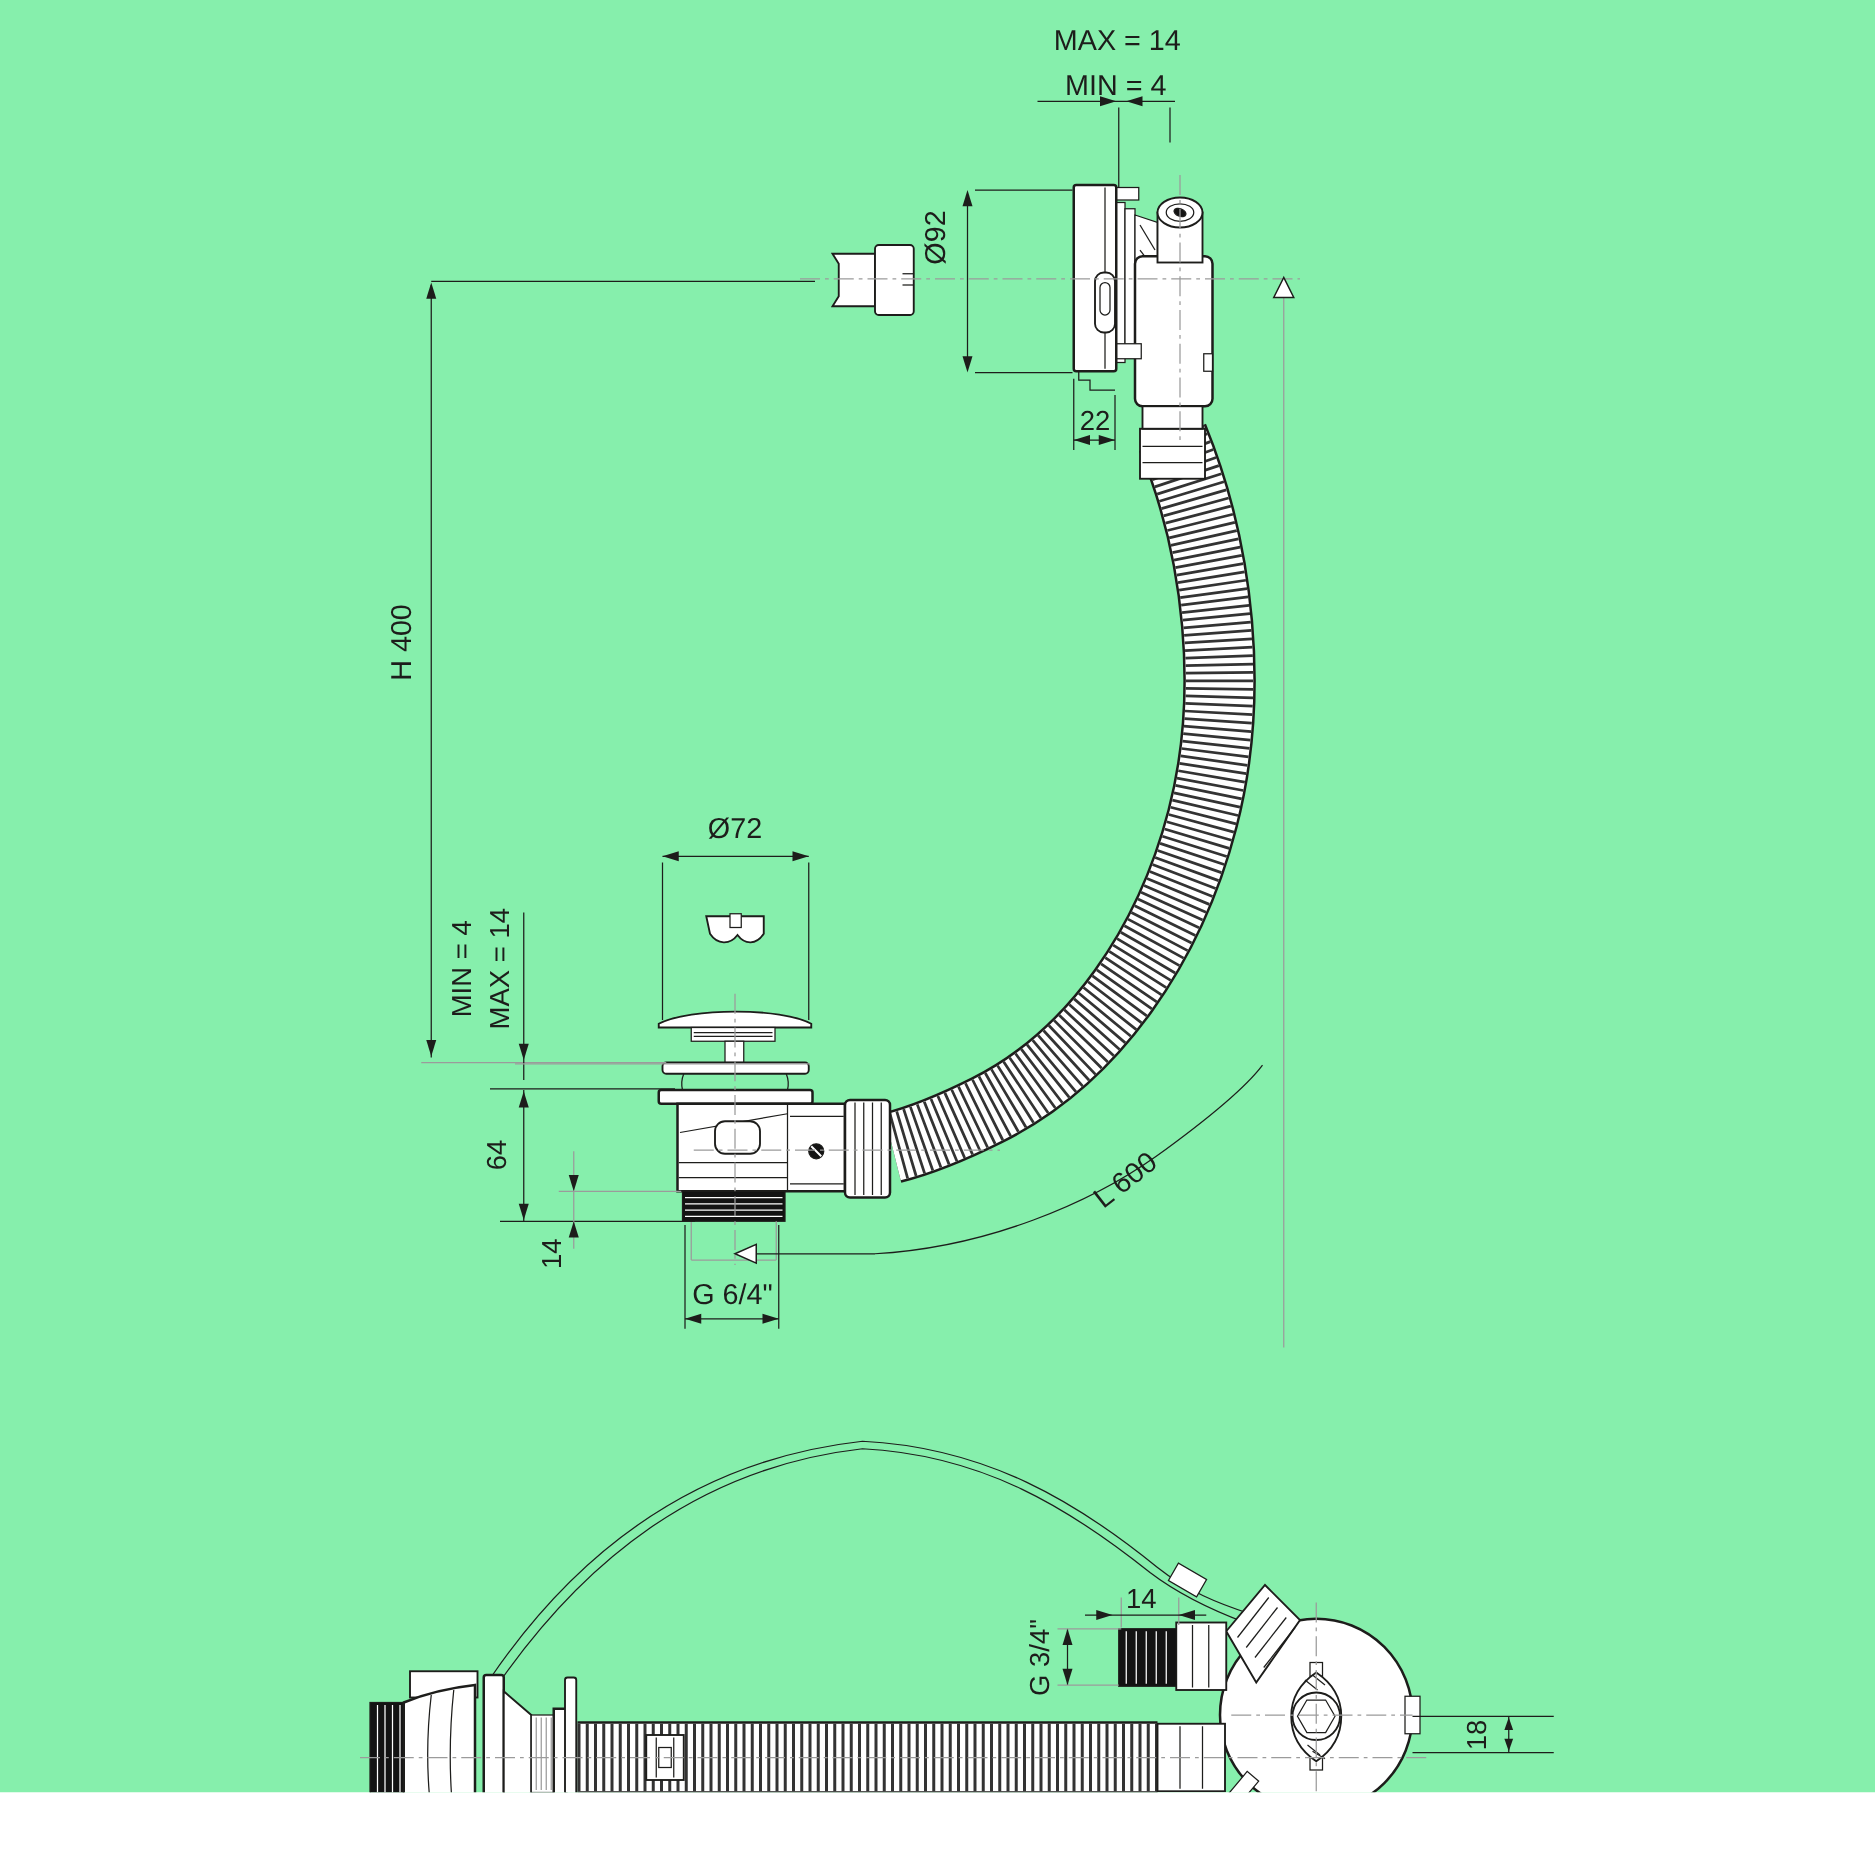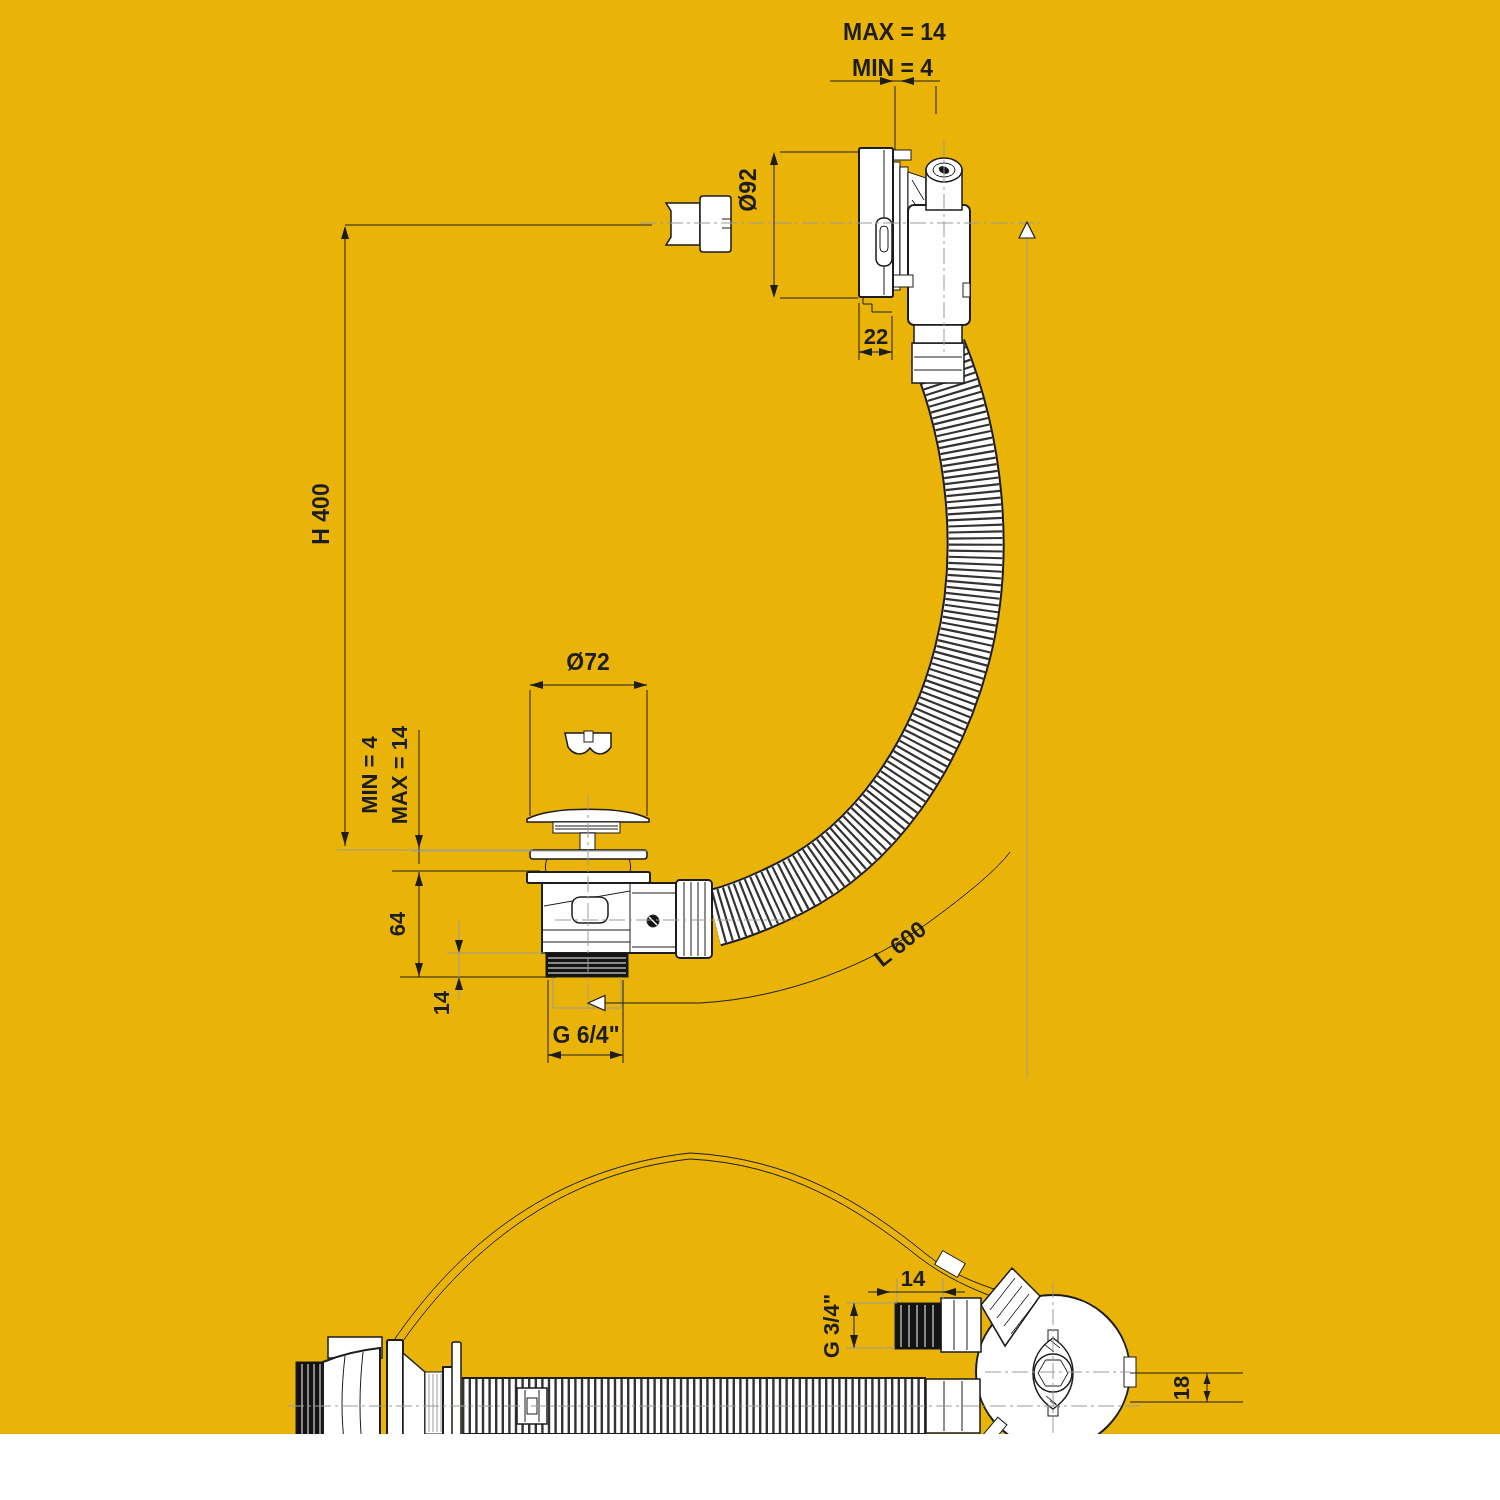--- a/index.html
+++ b/index.html
@@ -1,17 +1,17 @@
 <!DOCTYPE html>
 <html><head>
 <meta charset="utf-8">
 <style>
   html,body{margin:0;padding:0;background:#fff;}
-  #stage{position:relative;width:1500px;height:1434px;background:#eab308;overflow:hidden;
-         font-family:"Liberation Sans", sans-serif;font-weight:bold;}
+  #stage{position:relative;width:1500px;height:1434px;background:#86efac;overflow:hidden;
+         font-family:"Liberation Sans", sans-serif;}
   svg{position:absolute;left:0;top:0;}
   text{fill:#1d1d1b;font-family:"Liberation Sans", sans-serif;}
   .t23{font-size:23px;}
   .t22{font-size:22px;}
   .ln{stroke:#1d1d1b;fill:none;}
   .w2{stroke-width:2;}
   .w15{stroke-width:1.5;}
   .w1{stroke-width:1;}
   .thin{stroke:#1d1d1b;stroke-width:1;fill:none;}
   .gray{stroke:#9b9b9b;stroke-width:1;fill:none;}

